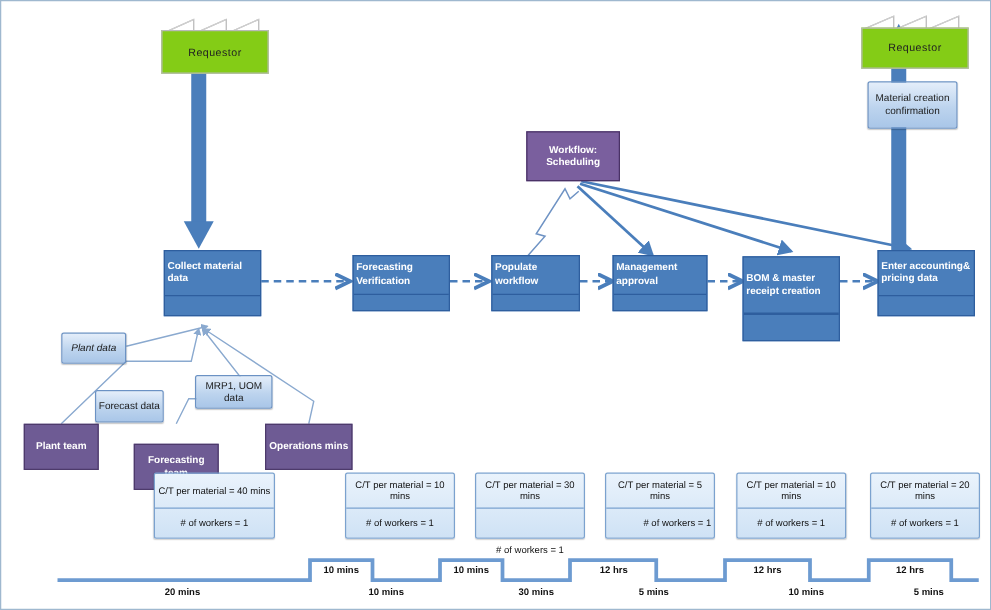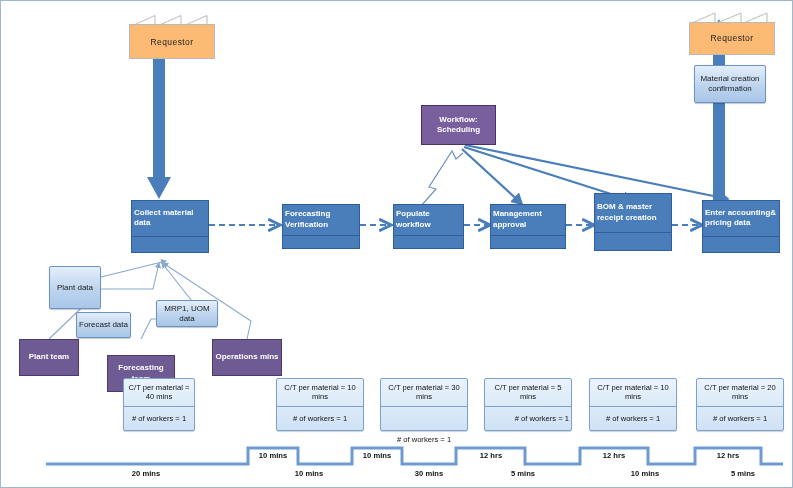--- a/index.html
+++ b/index.html
@@ -7,21 +7,21 @@
   #canvas{
     position:relative;width:793px;height:488px;background:#ffffff;
     border:1px solid #9fb8cf;box-sizing:border-box;overflow:hidden;
   }
   .abs{position:absolute;box-sizing:border-box;}
 
   
   .factory{}
   .factory .body{
     position:absolute;left:0;bottom:0;width:100%;height:68%;
-    border:1px solid #b9b9b9;background:#fdba74;
+    border:1px solid #b9b9b9;background:#84cc16;
     display:flex;align-items:center;justify-content:center;
   }
   .factory .label{font-size:8.5px;color:#222;letter-spacing:.4px;}
   .factory svg{position:absolute;left:0;top:0;}
 
   
   .proc{
     border:1.6px solid #2e5e9e;background:#4a7ebb;
     display:flex;flex-direction:column;
   }
@@ -188,33 +188,33 @@
     <div class="sep"></div>
     <div class="bot"></div>
   </div>
 
   <div class="abs proc" style="left:489px;top:203px;width:76px;height:45px;">
     <div class="top">Management approval</div>
     <div class="sep"></div>
     <div class="bot"></div>
   </div>
 
-  <div class="abs proc" style="left:593px;top:192px;width:78px;height:58px;">
+  <div class="abs proc" style="left:593px;top:204px;width:78px;height:68px;">
     <div class="top">BOM &amp; master receipt creation</div>
     <div class="sep"></div>
     <div class="bot"></div>
   </div>
 
   <div class="abs proc" style="left:701px;top:199px;width:78px;height:53px;">
     <div class="top">Enter accounting&amp; pricing data</div>
     <div class="sep"></div>
     <div class="bot"></div>
   </div>
 
-  <div class="abs datalbl" style="left:48px;top:265px;width:52px;height:43px;">
+  <div class="abs datalbl" style="left:48px;top:265px;width:52px;height:25px;font-style:italic;">
     <span>Plant data</span>
   </div>
 
   <div class="abs datalbl" style="left:75px;top:311px;width:55px;height:26px;">
     <span>Forecast data</span>
   </div>
 
   <div class="abs datalbl" style="left:155px;top:299px;width:62px;height:27px;">
     <span>MRP1, UOM data</span>
   </div>
@@ -224,21 +224,21 @@
   </div>
 
   <div class="abs purple" style="left:106px;top:338px;width:68px;height:37px;margin-top:16px;">
     <span>Forecasting team</span>
   </div>
 
   <div class="abs purple" style="left:211px;top:338px;width:70px;height:37px;">
     <span>Operations mins</span>
   </div>
 
-  <div class="abs ct" style="left:122px;top:377px;width:72px;height:53px;">
+  <div class="abs ct" style="left:122px;top:377px;width:97px;height:53px;">
     <div class="ctTop">C/T per material = 40 mins</div>
     <div class="ctBot"># of workers = 1</div>
   </div>
 
   <div class="abs ct" style="left:275px;top:377px;width:88px;height:53px;">
     <div class="ctTop">C/T per material = 10 mins</div>
     <div class="ctBot"># of workers = 1</div>
   </div>
 
   <div class="abs ct" style="left:379px;top:377px;width:88px;height:53px;gap:28px;">

